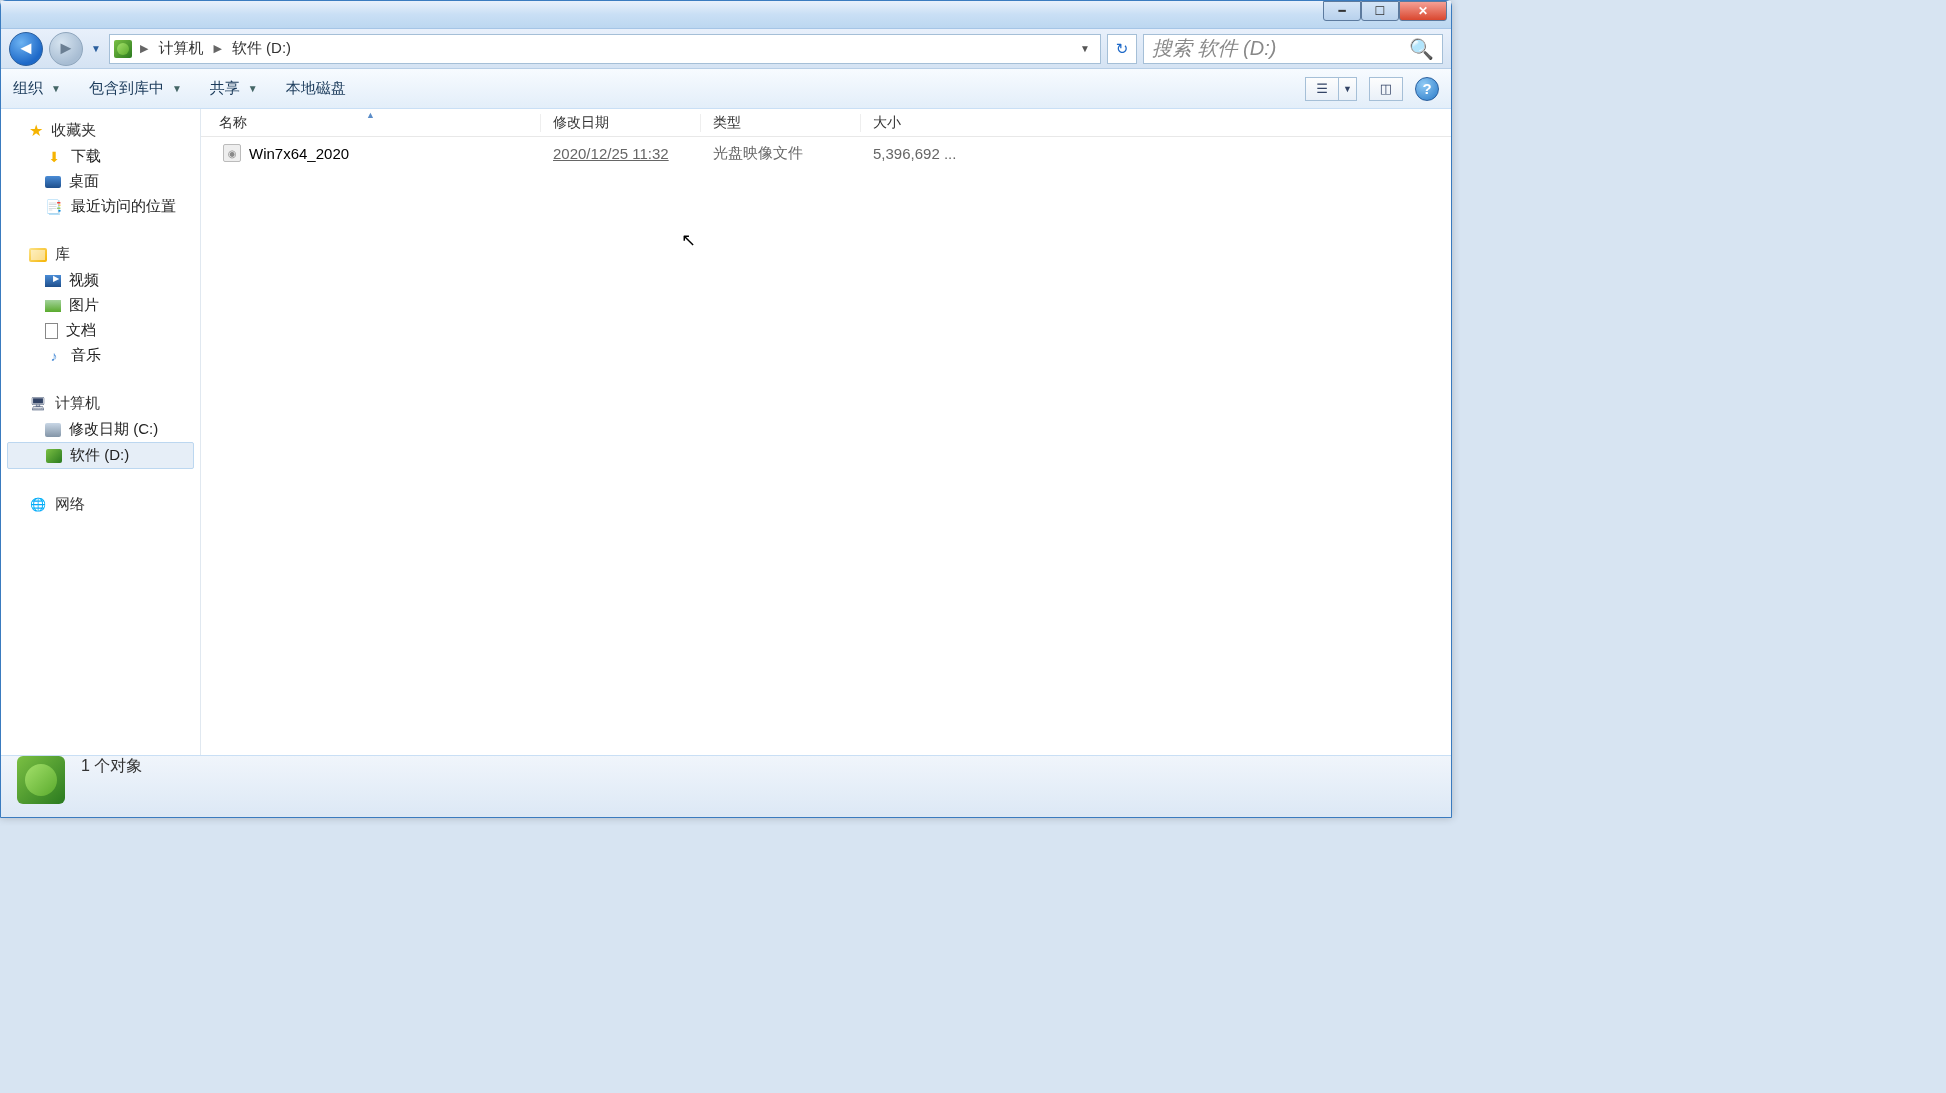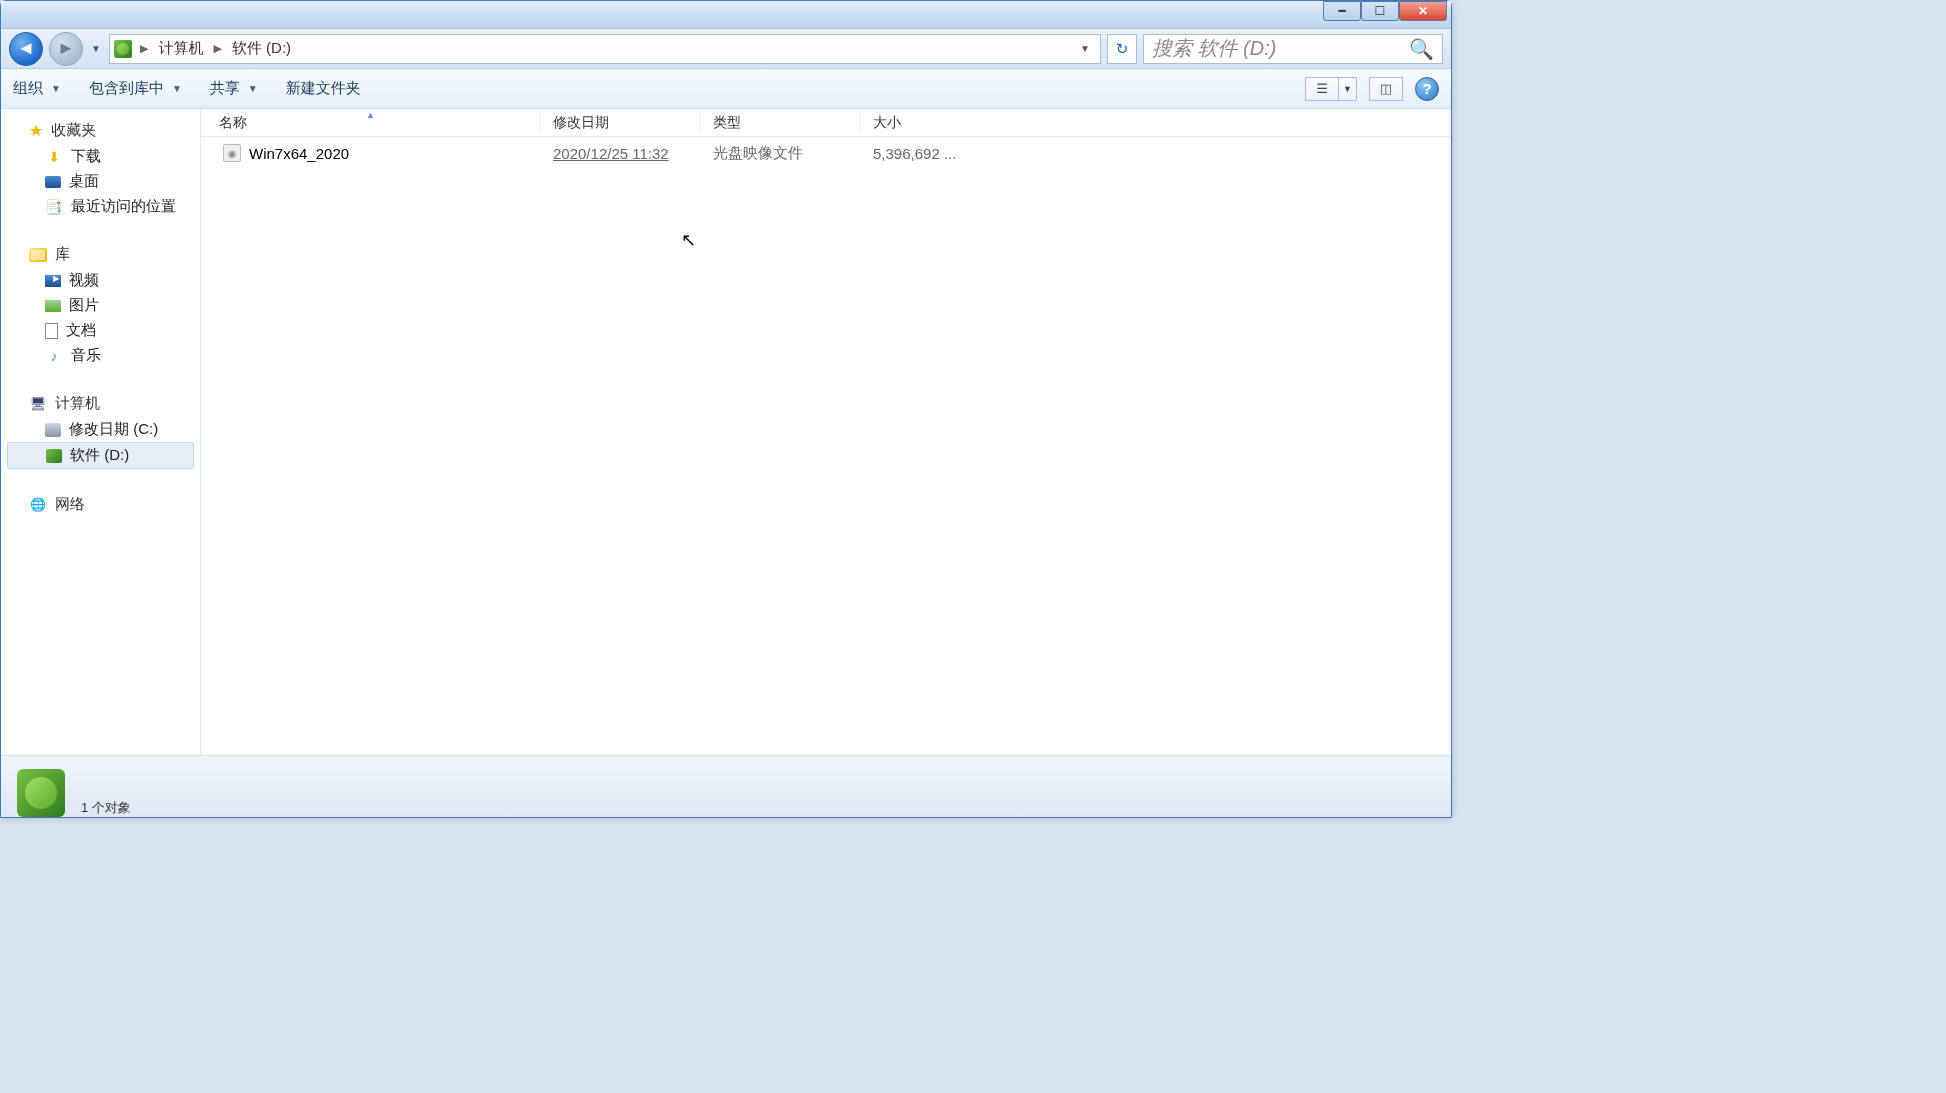--- a/index.html
+++ b/index.html
@@ -84,21 +84,21 @@
 .cell{padding:0 12px;}
 .cell.name{width:340px; display:flex; align-items:center; gap:8px; padding-left:22px;}
 .cell.date{width:160px; color:#666;text-decoration:underline;}
 .cell.type{width:160px; color:#666;}
 .cell.size{width:110px; color:#666;}
 .file-icon{width:18px;height:18px;background:#eee;border:1px solid #bbb;border-radius:2px;display:flex;align-items:center;justify-content:center;font-size:10px;color:#888;}
 
 .cursor{position:absolute;left:480px;top:120px;font-size:18px;color:#000;pointer-events:none;}
 
 
-.statusbar { height:62px; background:linear-gradient(to bottom,#f0f5fb,#dce8f5); border-top:1px solid #c9dff5; display:flex; align-items:flex-end; padding:0 16px; gap:16px; font-size:13px; color:#333;}
+.statusbar { height:62px; background:linear-gradient(to bottom,#f0f5fb,#dce8f5); border-top:1px solid #c9dff5; display:flex; align-items:flex-start; padding:0 16px; gap:16px; font-size:16px; color:#333;}
 .status-icon{width:48px;height:48px;background:linear-gradient(135deg,#7bc043,#2a7a1f);border-radius:6px;position:relative;}
 .status-icon::after{content:"";position:absolute;left:8px;top:8px;width:32px;height:32px;border-radius:50%;background:linear-gradient(135deg,#a3e06a,#5aaa2d);}
 </style>
 </head>
 <body>
 
 <div class="window">
 
   <div class="titlebar">
     <div class="window-controls">
@@ -134,21 +134,21 @@
     </div>
     <div class="tool-item">
       <span>包含到库中</span>
       <span class="tool-dd">▼</span>
     </div>
     <div class="tool-item">
       <span>共享</span>
       <span class="tool-dd">▼</span>
     </div>
     <div class="tool-item">
-      <span>新建文件夹</span>
+      <span>本地磁盘</span>
     </div>
     <div class="toolbar-right">
       <div style="display:flex;">
         <div class="view-btn">☰</div>
         <div class="view-btn dd">▼</div>
       </div>
       <div class="view-btn">◫</div>
       <div class="help-btn">?</div>
     </div>
   </div>

